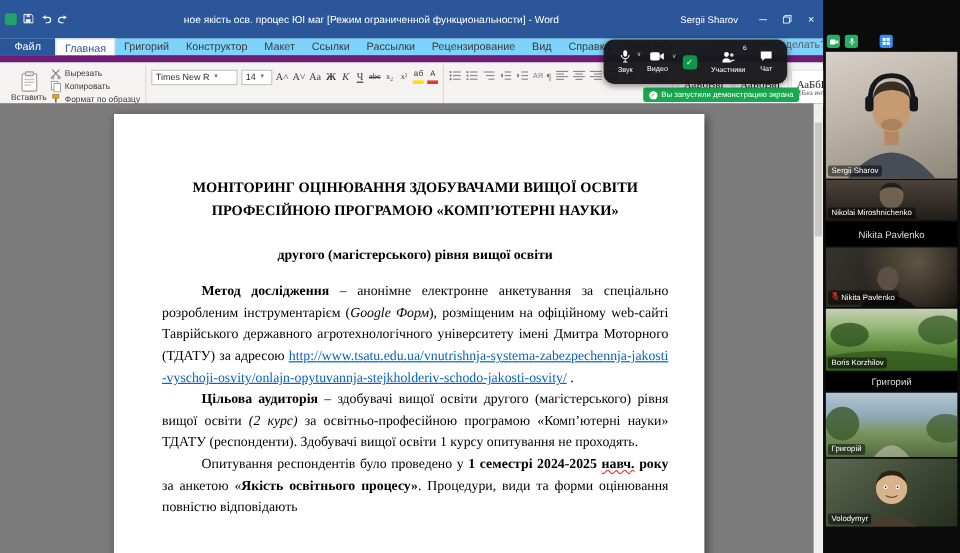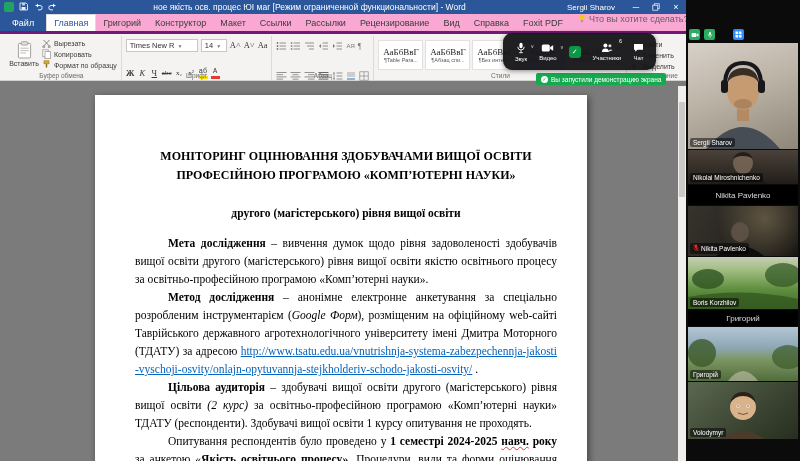--- a/index.html
+++ b/index.html
@@ -3,49 +3,49 @@
 <meta charset="utf-8">
 <style>
   * { margin:0; padding:0; box-sizing:border-box; }
   html,body { width:800px; height:461px; background:#000; }
   #screen { position:relative; width:800px; height:461px; overflow:hidden;
             font-family:"Liberation Sans", sans-serif; background:#000; }
 
   
   .word-window { position:absolute; left:0; top:0; width:686px; height:461px; background:#7b7b7b; }
 
-  .titlebar { display:flex; align-items:center; height:14px; background:#2b579a; color:#fff;
+  .titlebar { display:flex; align-items:center; height:32px; background:#2b579a; color:#fff;
               font-size:8.5px; padding:0 0 0 4px; gap:5px; }
   .app-chip { width:10px; height:10px; background:#21a366; border-radius:2px; }
   .qat { display:flex; gap:5px; align-items:center; }
   .tb-title { flex:1; text-align:center; white-space:nowrap; overflow:hidden; font-size:8.5px; }
   .tb-user { font-size:8px; margin:0 6px; white-space:nowrap; }
   .win-btns { display:flex; height:18px; }
   .win-btn { width:20px; height:18px; display:flex; align-items:center; justify-content:center;
              font-size:9px; color:#fff; }
 
-  .tabs-row { display:flex; align-items:stretch; height:20px; background:#f9a8d4;
-              font-size:9px; color:#3b3a39; border-bottom:3px solid #701a75; }
+  .tabs-row { display:flex; align-items:stretch; height:20px; background:#7dd3fc;
+              font-size:9px; color:#3b3a39; border-bottom:6px solid #701a75; }
   .tab-file { background:#2b579a; color:#fff; padding:0 12px; display:flex; align-items:center; }
   .tab { padding:0 7px; display:flex; align-items:center; white-space:nowrap; }
   .tab.active { background:#fff; border:1px solid #dedcd9; border-bottom:0; color:#2b579a; }
   .tellme { display:flex; align-items:flex-start; gap:3px; color:#605e5c; padding:0 8px; white-space:nowrap; }
   .share { margin-left:auto; display:flex; align-items:center; gap:3px; padding:0 9px; color:#3b3a39; white-space:nowrap; }
 
   .ribbon { position:relative; display:flex; height:47px; background:#f4f3f1;
             border-bottom:1px solid #d5d3d0; padding:2px 0 0 2px; }
   .rgroup { position:relative; display:flex; padding:1px 4px 10px; border-right:1px solid #dddbd8; }
   .rgroup-label { position:absolute; bottom:0; left:0; right:0; text-align:center;
                   font-size:6.5px; color:#6d6b69; padding-bottom:1px; white-space:nowrap; }
   .paste-btn { display:flex; flex-direction:column; align-items:center; justify-content:center;
                width:36px; font-size:7px; color:#3b3a39; gap:1px; }
   .clip-col { display:flex; flex-direction:column; justify-content:flex-start; gap:1px; padding-top:2px; }
   .clip-small { display:flex; align-items:center; gap:3px; font-size:7px; color:#3b3a39; height:10px; white-space:nowrap; }
 
-  .font-col, .para-col { display:flex; flex-direction:column; gap:16px; padding-top:2px; }
+  .font-col, .para-col { display:flex; flex-direction:row; gap:4px; padding-top:2px; }
   .frow { display:flex; align-items:center; gap:3px; height:14px; }
   .combo { background:#fff; border:1px solid #c8c6c4; font-size:7.5px; padding:0 3px;
            display:flex; align-items:center; gap:3px; height:13px; color:#323130; white-space:nowrap; }
   .combo .dd { font-size:5px; color:#7a7977; }
   .tbtn { font-size:8.5px; color:#3b3a39; min-width:9px; text-align:center;
           font-family:"Liberation Serif", serif; line-height:11px; }
   .tbtn.b { font-weight:bold; } .tbtn.i { font-style:italic; } .tbtn.u { text-decoration:underline; }
   .tbtn.s { text-decoration:line-through; font-size:7px; }
   .chip { display:flex; flex-direction:column; align-items:center; line-height:7px; }
   .chip i { display:block; width:9px; height:3px; margin-top:1px; }
@@ -406,21 +406,20 @@
     </div>
 
     <div class="doc-area">
       <div class="page">
         <div class="doc-title">
           <div>МОНІТОРИНГ ОЦІНЮВАННЯ ЗДОБУВАЧАМИ ВИЩОЇ ОСВІТИ</div>
           <div>ПРОФЕСІЙНОЮ ПРОГРАМОЮ «КОМП’ЮТЕРНІ НАУКИ»</div>
         </div>
         <div class="doc-subtitle">другого (магістерського) рівня вищої освіти</div>
         <div class="doc-body">
-            <p class="body-p"><span style="font-weight: bold;">Мета дослідження</span><span> – вивчення думок щодо рівня задоволеності здобувачів вищої освіти другого (магістерського) рівня вищої освіти якістю освітнього процесу за освітньо-професійною програмою «Комп’ютерні науки».</span></p>
             <p class="body-p"><span style="font-weight: bold;">Метод дослідження</span><span> – анонімне електронне анкетування за спеціально розробленим інструментарієм (</span><span style="font-style: italic;">Google Форм</span><span>), розміщеним на офіційному web-сайті Таврійського державного агротехнологічного університету імені Дмитра Моторного (ТДАТУ) за адресою </span><span class="link">http://www.tsatu.edu.ua/vnutrishnja-systema-zabezpechennja-jakosti-vyschoji-osvity/onlajn-opytuvannja-stejkholderiv-schodo-jakosti-osvity/</span><span> .</span></p>
             <p class="body-p"><span style="font-weight: bold;">Цільова аудиторія</span><span> – здобувачі вищої освіти другого (магістерського) рівня вищої освіти </span><span style="font-style: italic;">(2 курс)</span><span> за  освітньо-професійною програмою «Комп’ютерні науки» ТДАТУ (респонденти). Здобувачі вищої освіти 1 курсу опитування не проходять.</span></p>
             <p class="body-p"><span>Опитування респондентів було проведено у </span><span style="font-weight: bold;">1 семестрі 2024-2025 </span><span class="spell" style="font-weight: bold;">навч.</span><span style="font-weight: bold;"> року</span><span> за анкетою «</span><span style="font-weight: bold;">Якість освітнього процесу»</span><span>. Процедури, види та форми оцінювання повністю відповідають </span></p>
           </div>
       </div>
       <div class="v-scroll">
         <div class="v-thumb"></div>
       </div>
     </div>
   </div>

